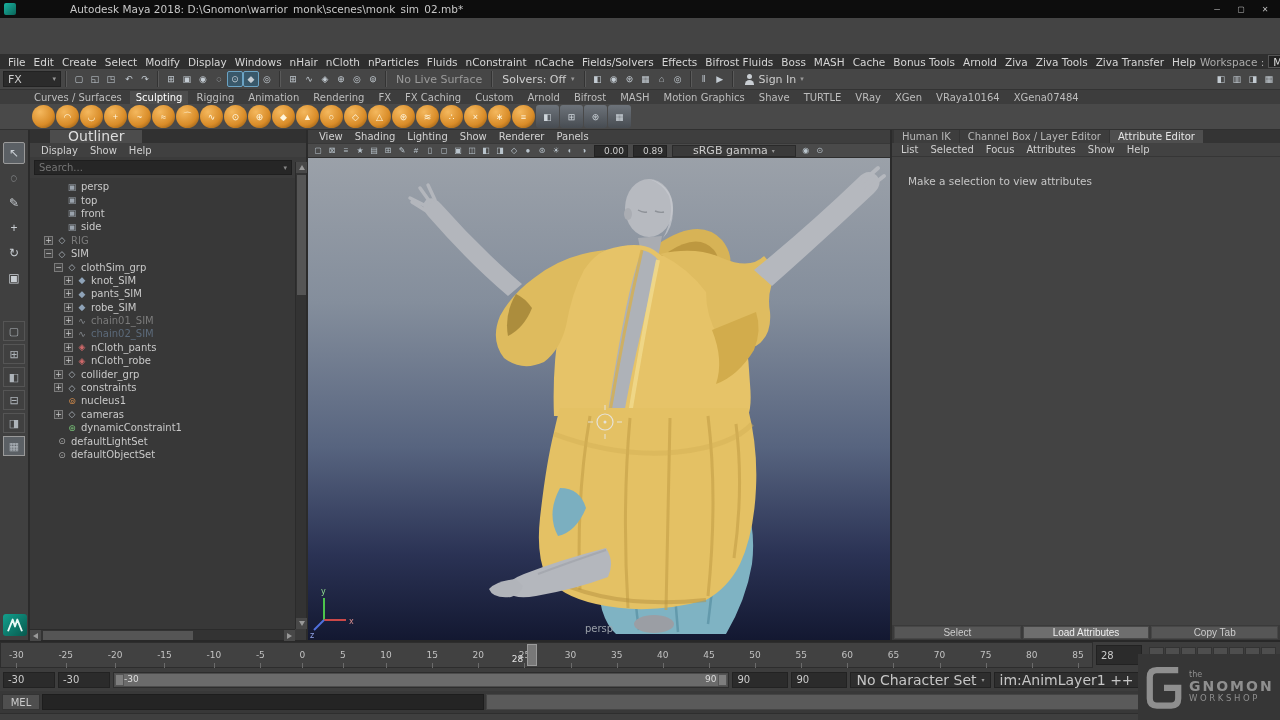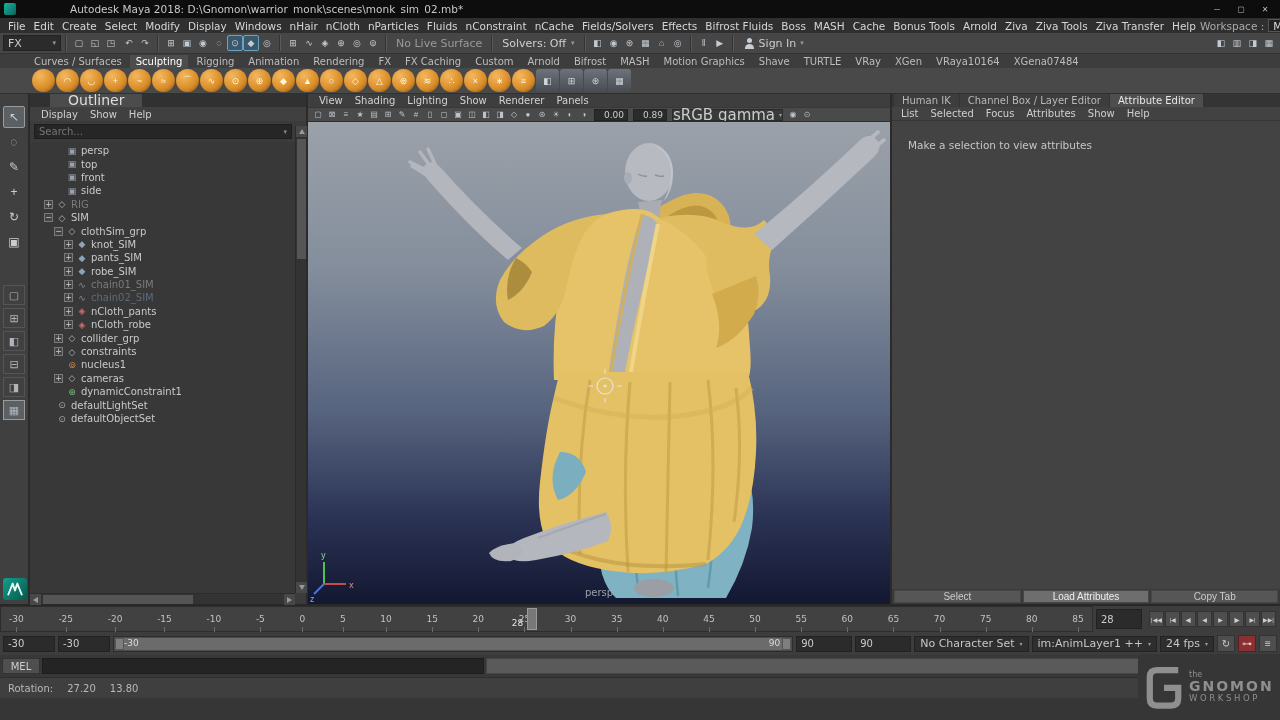--- a/index.html
+++ b/index.html
@@ -12,21 +12,21 @@
               padding:0 4px; color:#c8c8c8; font-size:10.5px; }
   .app-ico { width:12px; height:12px; border-radius:2px; margin-right:6px;
              background:linear-gradient(135deg,#19b3a0,#0a6458); }
   .tb-title { flex:1; white-space:nowrap; overflow:hidden;margin-left:48px; }
   .win-btns { display:flex; gap:2px; }
   .win-btn { width:22px; height:14px; display:flex; align-items:center; justify-content:center;
              font-size:8px; color:#bbb; background:transparent; border:none; cursor:default; }
 
   
   .menubar { height:15px; background:#2f2f2f; display:flex; align-items:center;
-             padding:0 4px; font-size:10.5px; color:#d6d6d6; white-space:nowrap; }
+             padding:0 4px; font-size:10.5px; color:#d6d6d6; white-space:nowrap;margin-top:36px; }
   .menu-item { padding:0 4px; }
   .mb-spacer { flex:1; }
   .ws-label { color:#aaa; margin-right:4px; }
   .ws-select { background:#232323; border:1px solid #555; padding:0 4px; height:13px;
                display:flex; align-items:center; gap:8px; color:#ddd; }
   .ws-select::after { content:"▾"; font-size:7px; color:#999; }
 
   
   .statusline { height:21px; background:#464646; border-bottom:1px solid #333;
                 display:flex; align-items:center; padding:0 3px; gap:2px; white-space:nowrap; }
@@ -140,22 +140,22 @@
               font-size:10px; color:#d2d2d2; align-items:center; }
   .vp-menus .menu-item { padding:4px 5px; }
   .vp-icons { height:15px; background:#4a4a4a; border-top:1px solid #383838;
               border-bottom:1px solid #2e2e2e; display:flex; align-items:center; padding:0 3px;
               gap:1px; overflow:hidden; }
   .vp-ico { width:14px; height:13px; flex:none; display:flex; align-items:center; justify-content:center;
             font-size:8px; color:#b9c4cc; background:transparent; border:none; }
   .vp-field { width:34px; height:12px; background:#2b2b2b; border:1px solid #222; color:#ccc;
               font-size:9px; display:flex; align-items:center; justify-content:flex-end; padding:0 3px;
               margin:0 2px; }
-  .vp-gamma { height:12px; background:#3a3a3a; border:1px solid #2a2a2a; color:#ccc; font-size:15px;
-              display:flex; align-items:center; gap:4px; padding:0 0; margin:0 2px; }
+  .vp-gamma { height:12px; background:#3a3a3a; border:1px solid #2a2a2a; color:#ccc; font-size:11px;
+              display:flex; align-items:center; gap:4px; padding:0 20px; margin:0 2px; }
   .vp-gamma::after { content:"▾"; font-size:6px; color:#999; }
   .vp-canvas { position:relative; flex:1; background:#333; }
   .vp-canvas svg { position:absolute; inset:0; width:100%; height:100%; }
   .persp-label { position:absolute; bottom:6px; left:50%; transform:translateX(-50%);
                  font-size:10px; color:#9aa0a8; }
 
   
   .rightpanel { flex:1; background:#434343; display:flex; flex-direction:column; }
   .ae-tabs { height:13px; background:#343434; display:flex; gap:1px; padding:0 2px;
              font-size:10px; color:#b8b8b8; align-items:flex-end; white-space:nowrap; }
@@ -193,21 +193,21 @@
   .rs-field { width:52px; height:16px; background:#2b2b2b; border:1px solid #222; color:#ccc;
               font-size:10px; padding:0 4px; font-family:inherit; }
   .range-track { flex:1; height:16px; background:#4c4c4c; border:1px solid #2d2d2d; position:relative; }
   .range-bar { position:absolute; inset:1px; background:#6b6b6b; }
   .range-bar::before, .range-bar::after { content:""; position:absolute; top:0; bottom:0; width:7px;
               background:#7e7e7e; border:1px solid #555; }
   .range-bar::before { left:0; } .range-bar::after { right:0; }
   .rb-start { position:absolute; left:10px; top:1px; font-size:9px; color:#ddd; }
   .rb-end { position:absolute; right:12px; top:1px; font-size:9px; color:#ddd; }
   .rs-sm { width:56px; }
-  .rs-drop { height:16px; background:#2e2e2e; border:1px solid #222; color:#c6c6c6; font-size:11px;
+  .rs-drop { height:16px; background:#2e2e2e; border:1px solid #222; color:#c6c6c6; font-size:14px;
              display:flex; align-items:center; gap:5px; padding:0 5px; }
   .rs-drop::after { content:"▾"; font-size:6px; color:#999; }
   .rs-ico { width:18px; height:17px; background:#4e4e4e; border:1px solid #333; color:#cfcfcf;
             font-size:10px; display:flex; align-items:center; justify-content:center; }
   .rs-ico.autokey { background:#8a3030; border-color:#5a1f1f; color:#f2caca; }
 
   
   .row-mel { height:22px; background:#383838; display:flex; align-items:center; gap:2px;
              padding:0 2px; }
   .mel-label { width:38px; height:16px; background:#4f4f4f; border:1px solid #333; color:#ccc;

